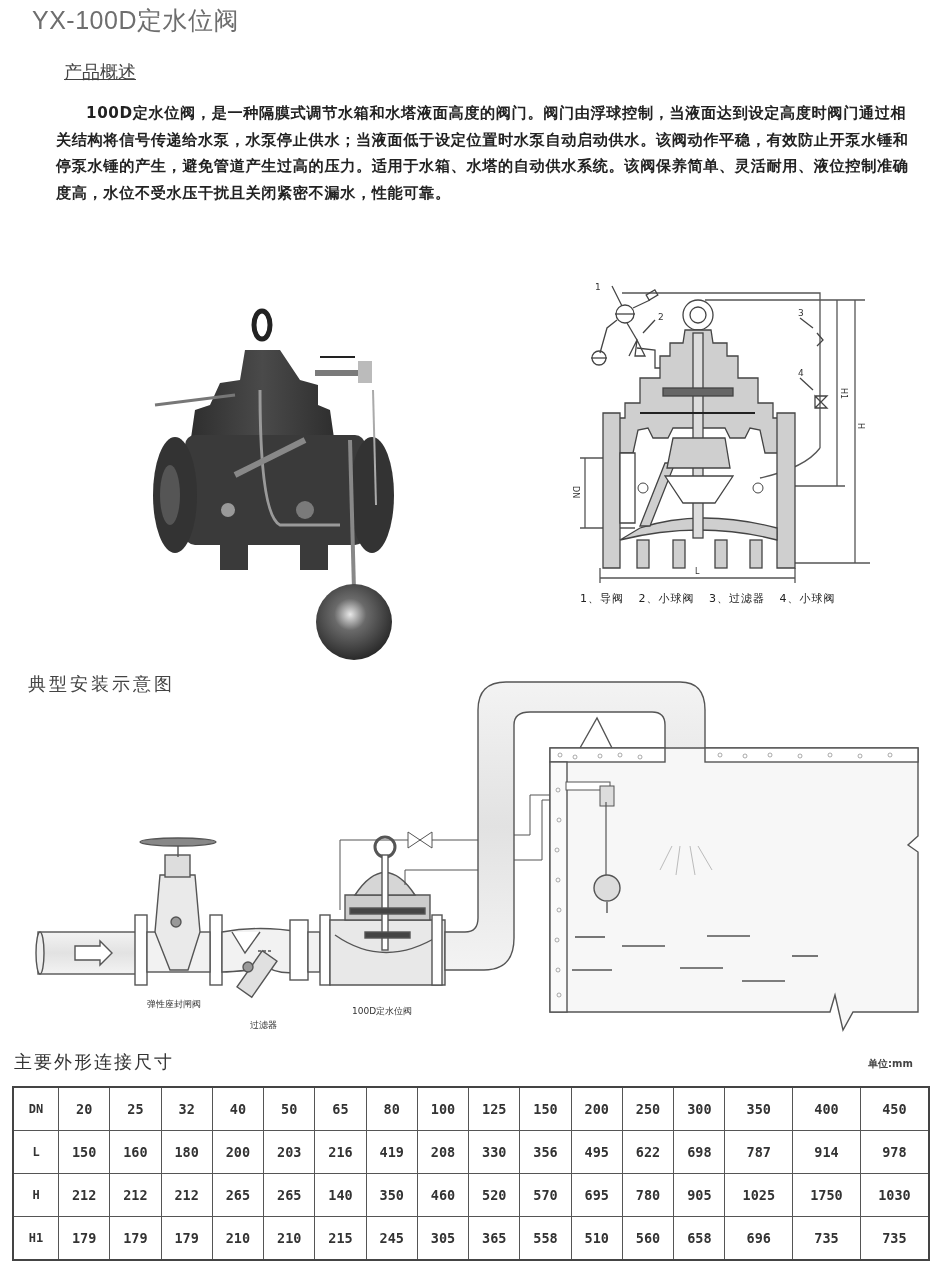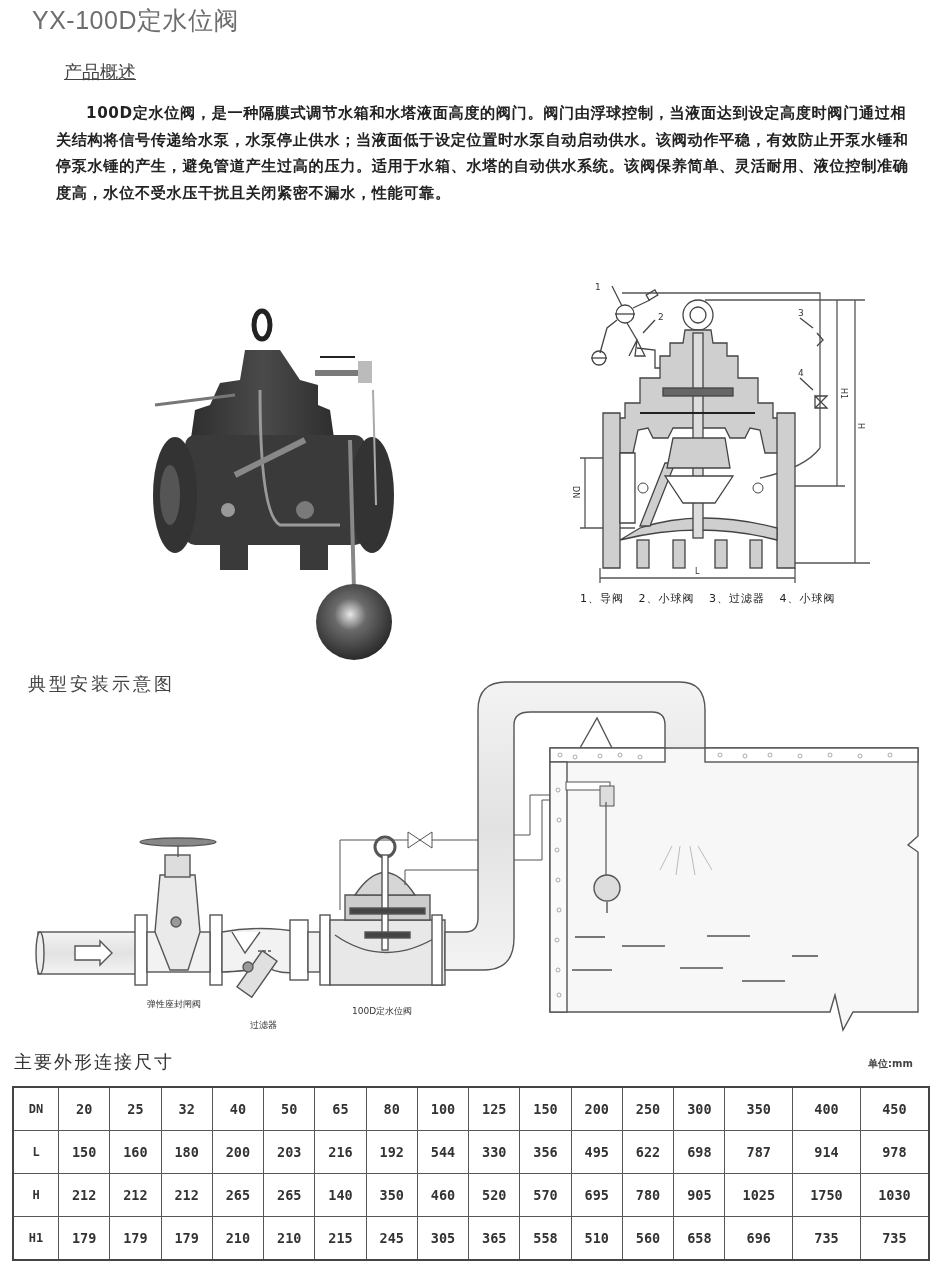--- a/index.html
+++ b/index.html
@@ -284,22 +284,22 @@
         <td>450</td>
       </tr>
       <tr>
         <td class="rh">L</td>
         <td>150</td>
         <td>160</td>
         <td>180</td>
         <td>200</td>
         <td>203</td>
         <td>216</td>
-        <td>192</td>
-        <td>544</td>
+        <td>419</td>
+        <td>208</td>
         <td>330</td>
         <td>356</td>
         <td>495</td>
         <td>622</td>
         <td>698</td>
         <td>787</td>
         <td>914</td>
         <td>978</td>
       </tr>
       <tr>

